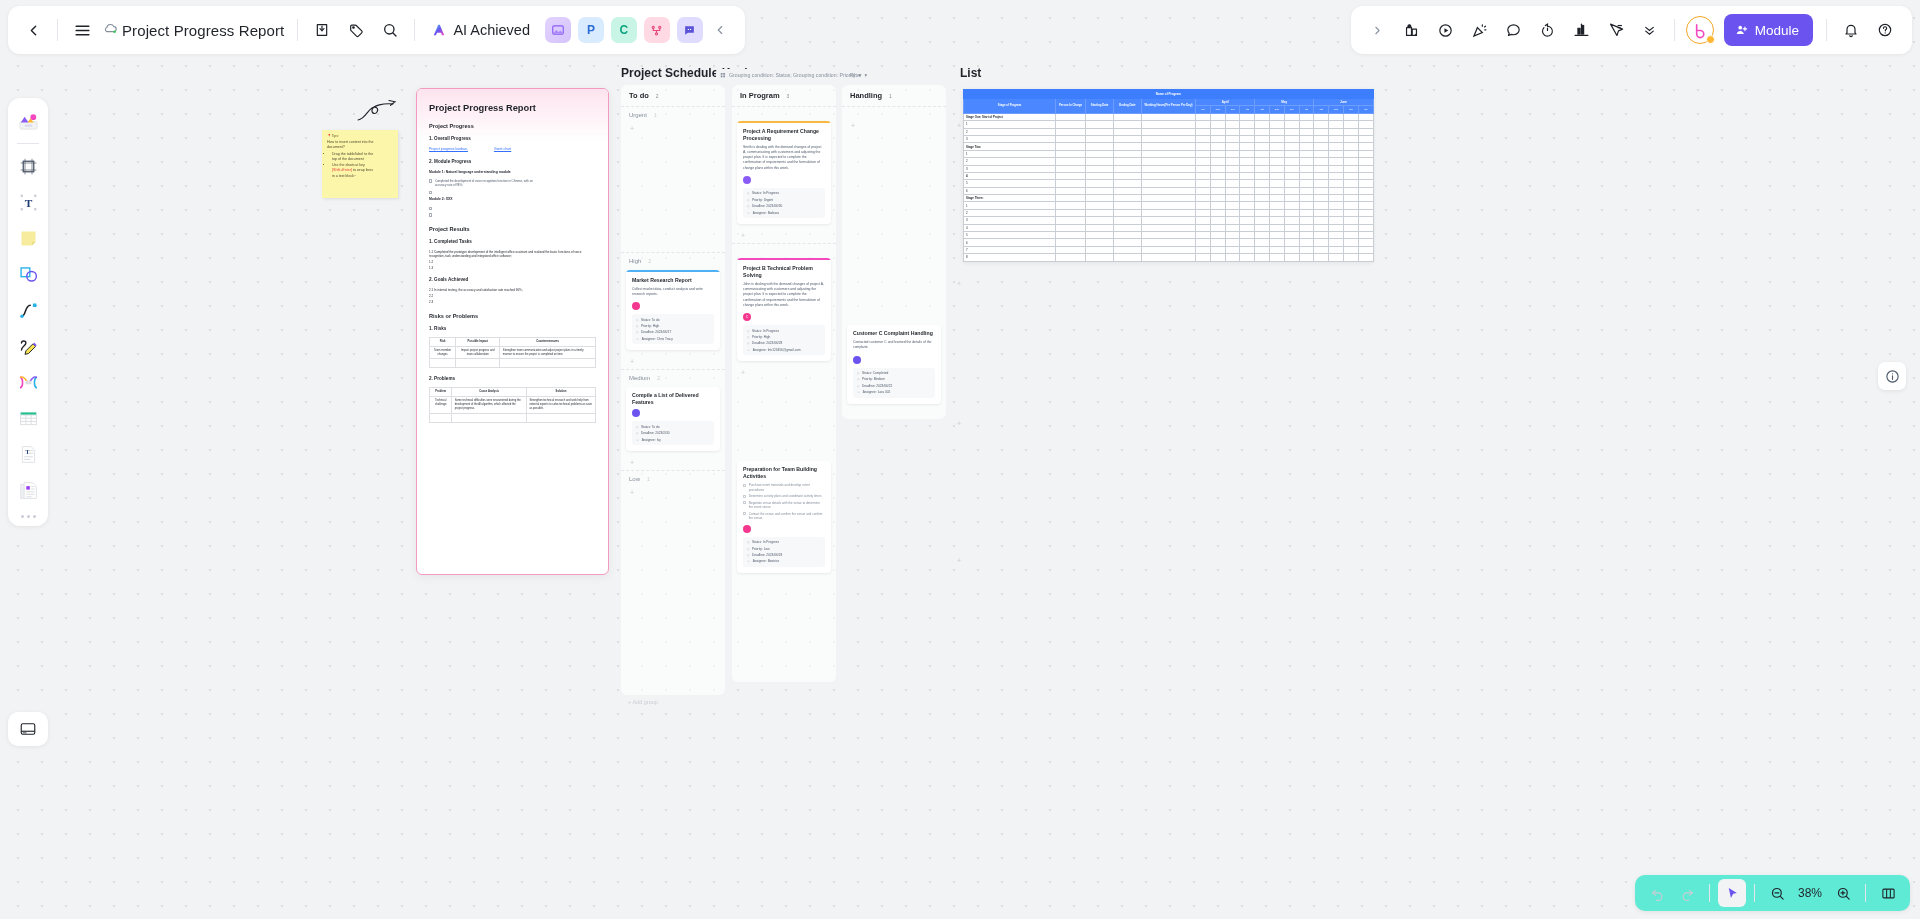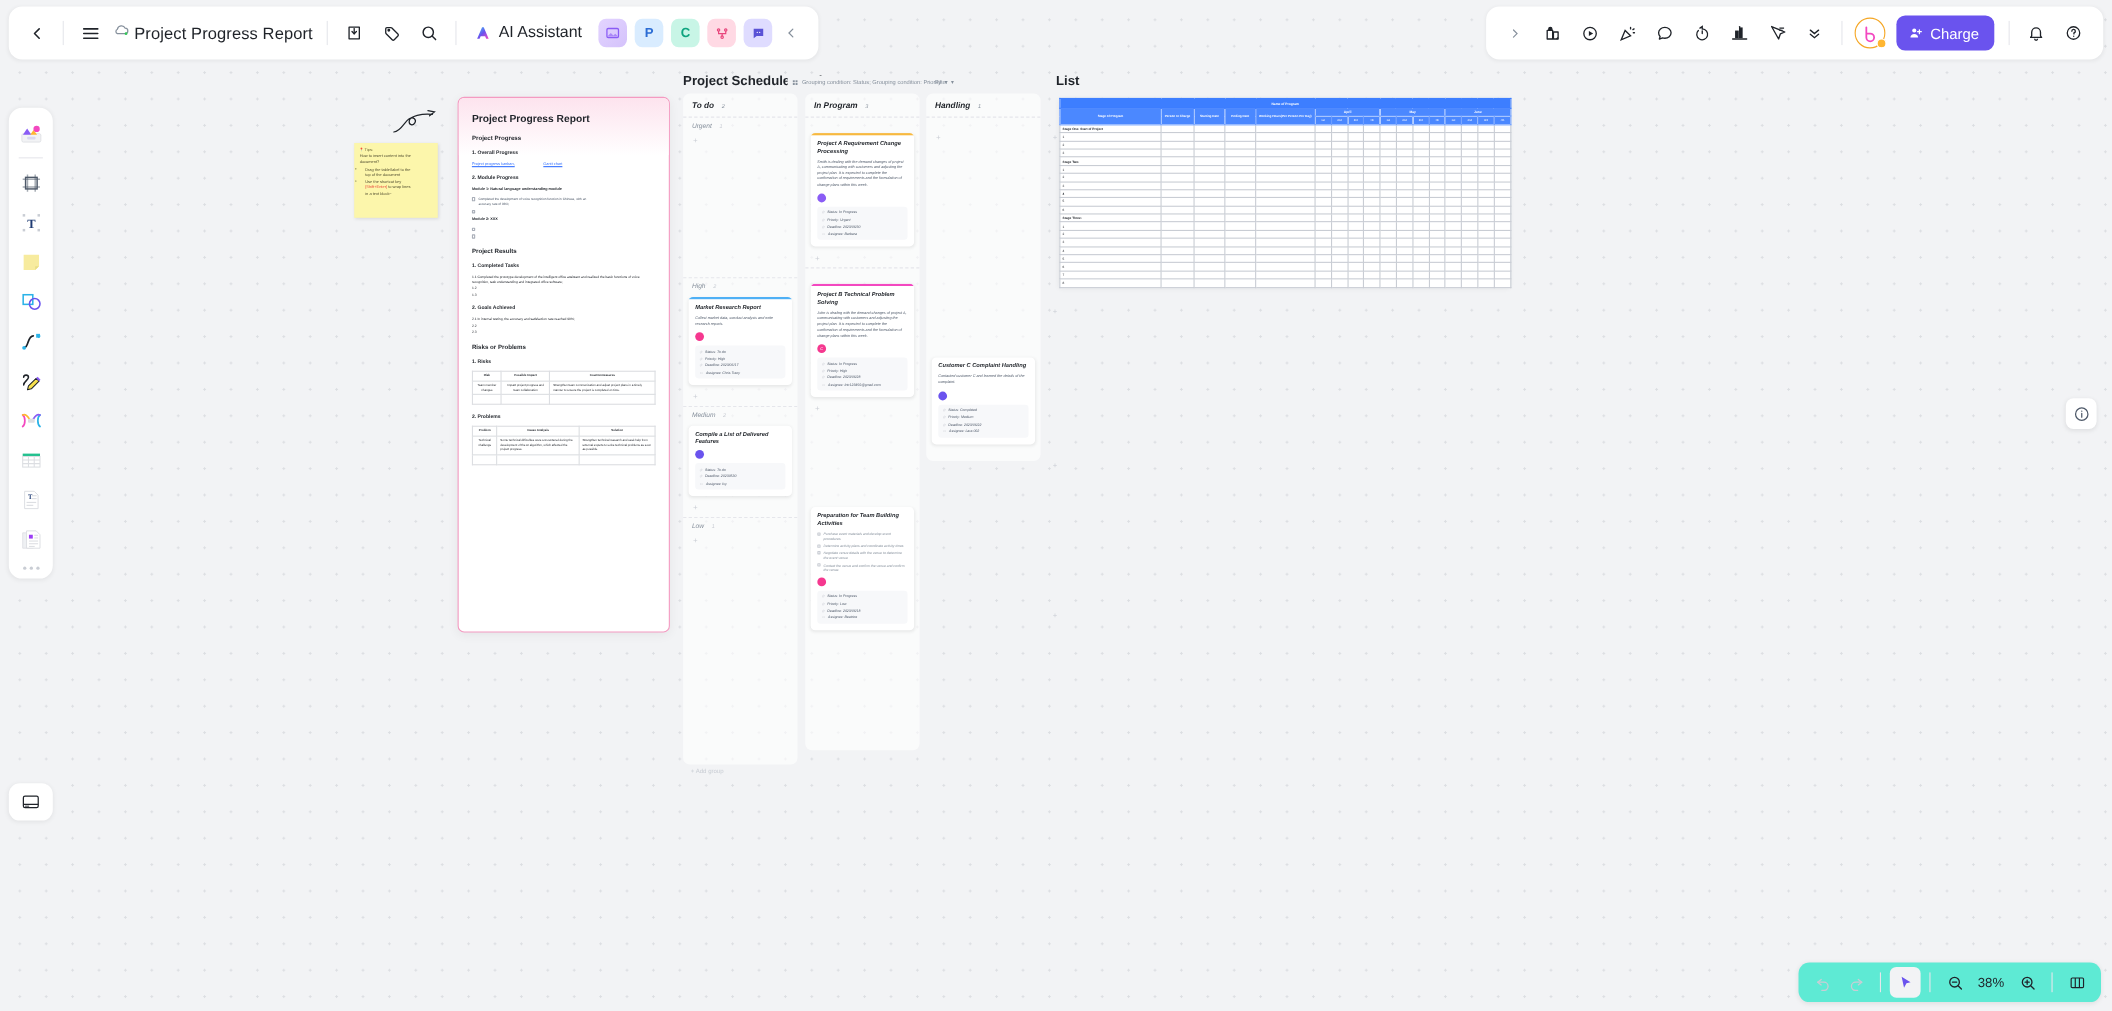--- a/index.html
+++ b/index.html
@@ -159,21 +159,21 @@
     position:absolute; top:69px; height:11px; border-radius:3px;
     background:#f2f3f5; color:#86909c; font-size:5.2px;
     display:flex; align-items:center; padding:0 4px; gap:3px; cursor:pointer;
   }
   .kb-chip.c1 { left:716px; }
   .kb-chip.c2 { left:846px; background:transparent; }
 
   .kb-col {
     position:absolute; top:85px; width:104px;
     background:rgba(255,255,255,.62); border-radius:6px;
-    padding:0; overflow:hidden;font-style:italic;
+    padding:0; overflow:hidden;
   }
   .kb-col-head {
     display:flex; align-items:baseline; gap:7px;
     padding:6px 8px 6px; font-size:7.5px; font-weight:600; color:#1f2329;
   }
   .kb-col-head .cnt { font-size:5px; color:#86909c; font-weight:normal; }
   .kb-group-head {
     display:flex; align-items:baseline; gap:7px;
     padding:5px 8px 3px; font-size:6px; color:#86909c;
     border-top:1px dashed #e5e6eb;
@@ -283,21 +283,21 @@
     <svg width="18" height="18" viewBox="0 0 24 24">
       <defs>
           <linearGradient id="aig" x1="0" y1="0" x2="1" y2="1">
         <stop offset="0%" stop-color="#3ec9f5"></stop>
             <stop offset="50%" stop-color="#6a53ee"></stop>
             <stop offset="100%" stop-color="#f348c0"></stop>
       </linearGradient>
         </defs>
       <path d="M5 19 11 5h2l6 14h-3l-1.3-3.2H9.3L8 19z" fill="url(#aig)"></path>
     </svg>
-    <span class="lbl">AI Assistant</span>
+    <span class="lbl">AI Achieved</span>
   </div>
 
   <div class="app-chip chip-img">
     <svg width="14" height="14" viewBox="0 0 24 24" fill="none" stroke="#8a5cf5" stroke-width="2">
         <rect x="3" y="5" width="18" height="14" rx="2"></rect>
         <path d="M4 17l5-5 4 4 3-3 4 4" fill="#8a5cf5" stroke="none" opacity=".6"></path>
       </svg>
   </div>
   <div class="app-chip chip-p">
       <span>P</span>
@@ -392,21 +392,21 @@
         <path d="M8 4v13a5 5 0 1 0 5-5H8z" fill="none" stroke="#f348c0" stroke-width="2.3" stroke-linejoin="round"></path>
       </svg>
     <span class="dot"></span>
   </div>
   <div class="share-btn">
     <svg width="14" height="14" viewBox="0 0 24 24" fill="#fff">
         <circle cx="9" cy="8" r="3.2"></circle>
         <path d="M3 19c0-3.3 2.7-5.5 6-5.5s6 2.2 6 5.5z"></path>
         <path d="M17 7v6M14 10h6" stroke="#fff" stroke-width="2" stroke-linecap="round" fill="none"></path>
       </svg>
-    <span>Charge</span>
+    <span>Module</span>
   </div>
   <div class="tb-sep"></div>
   <div class="tb-btn">
     <svg width="16" height="16" viewBox="0 0 24 24" fill="none" stroke="#1f2329" stroke-width="1.8" stroke-linejoin="round">
         <path d="M6 16V11a6 6 0 1 1 12 0v5l1.5 2h-15z"></path>
         <path d="M10 20a2 2 0 0 0 4 0"></path>
       </svg>
   </div>
   <div class="tb-btn">
     <svg width="16" height="16" viewBox="0 0 24 24" fill="none" stroke="#1f2329" stroke-width="1.8" stroke-linecap="round">

